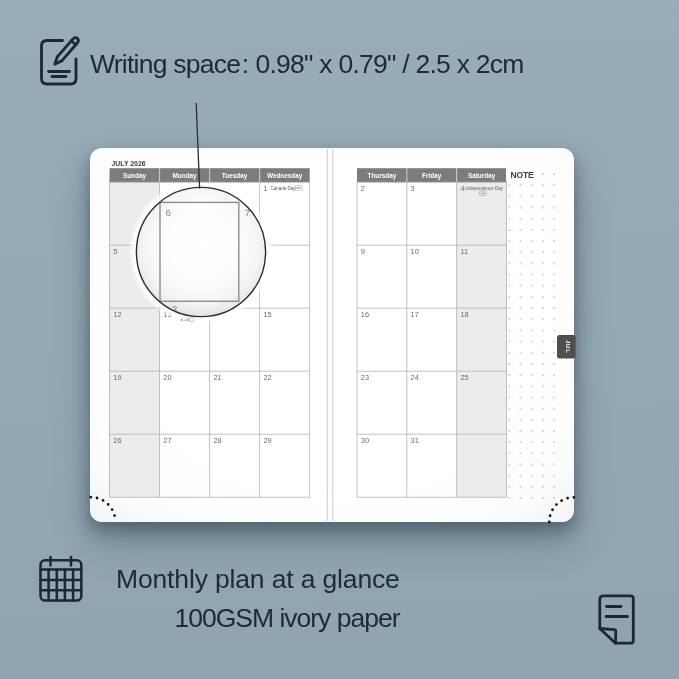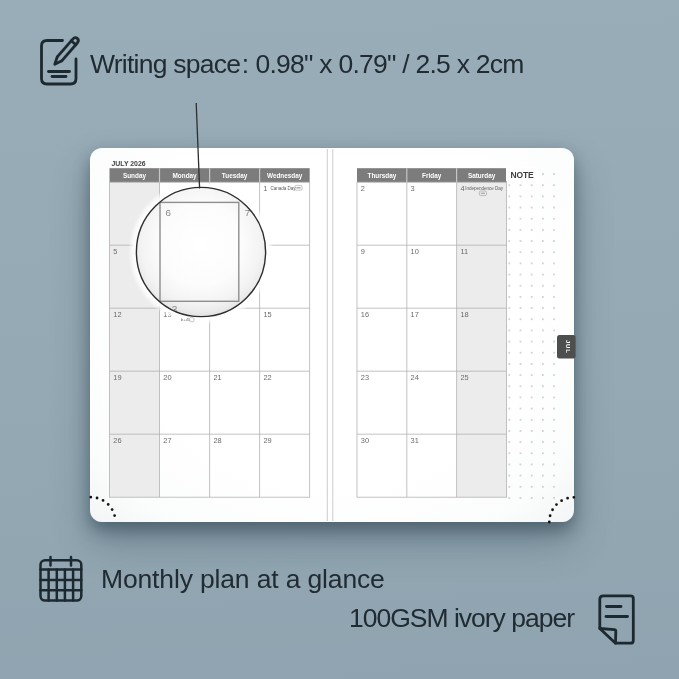--- a/index.html
+++ b/index.html
@@ -196,23 +196,23 @@
       <line x1="3.5" y1="14.5" x2="44.3" y2="14.5"></line>
       <line x1="11.6" y1="14.5" x2="11.6" y2="45.6"></line>
       <line x1="19.8" y1="14.5" x2="19.8" y2="45.6"></line>
       <line x1="27.9" y1="14.5" x2="27.9" y2="45.6"></line>
       <line x1="36.1" y1="14.5" x2="36.1" y2="45.6"></line>
       <line x1="3.5" y1="24.9" x2="44.3" y2="24.9"></line>
       <line x1="3.5" y1="35.3" x2="44.3" y2="35.3"></line>
     </g>
   </svg>
 
-  <div class="cap" style="left:101px;top:566px;letter-spacing:-0.15px;">Monthly plan at a glance</div>
-
-  <div class="cap" style="left:0;top:605px;width:574px;text-align:right;letter-spacing:-1px;">100GSM ivory paper</div>
+  <div class="cap" style="left:116px;top:566px;letter-spacing:-0.15px;">Monthly plan at a glance</div>
+
+  <div class="cap" style="left:0;top:605px;width:574px;text-align:center;letter-spacing:-1px;">100GSM ivory paper</div>
 
   <svg width="42" height="58" viewBox="0 0 42 58" style="position:absolute;left:595px;top:591px;">
     <g fill="none" stroke="#1d2931" stroke-width="2.8" stroke-linecap="round" stroke-linejoin="round">
       <path d="M 8.3 4.8 H 35.5 Q 38.3 4.8 38.3 7.6 V 49.4 Q 38.3 52.2 35.5 52.2 H 20.5 L 4.8 37.5 V 8.3 Q 4.8 4.8 8.3 4.8 Z"></path>
       <path d="M 4.8 37.5 L 19.6 38.6 Q 20.8 38.7 20.8 39.9 L 20.5 52.2"></path>
       <line x1="11.5" y1="15.5" x2="26" y2="15.5"></line>
       <line x1="11" y1="25.5" x2="32.5" y2="25.5"></line>
     </g>
   </svg>
 </div>

